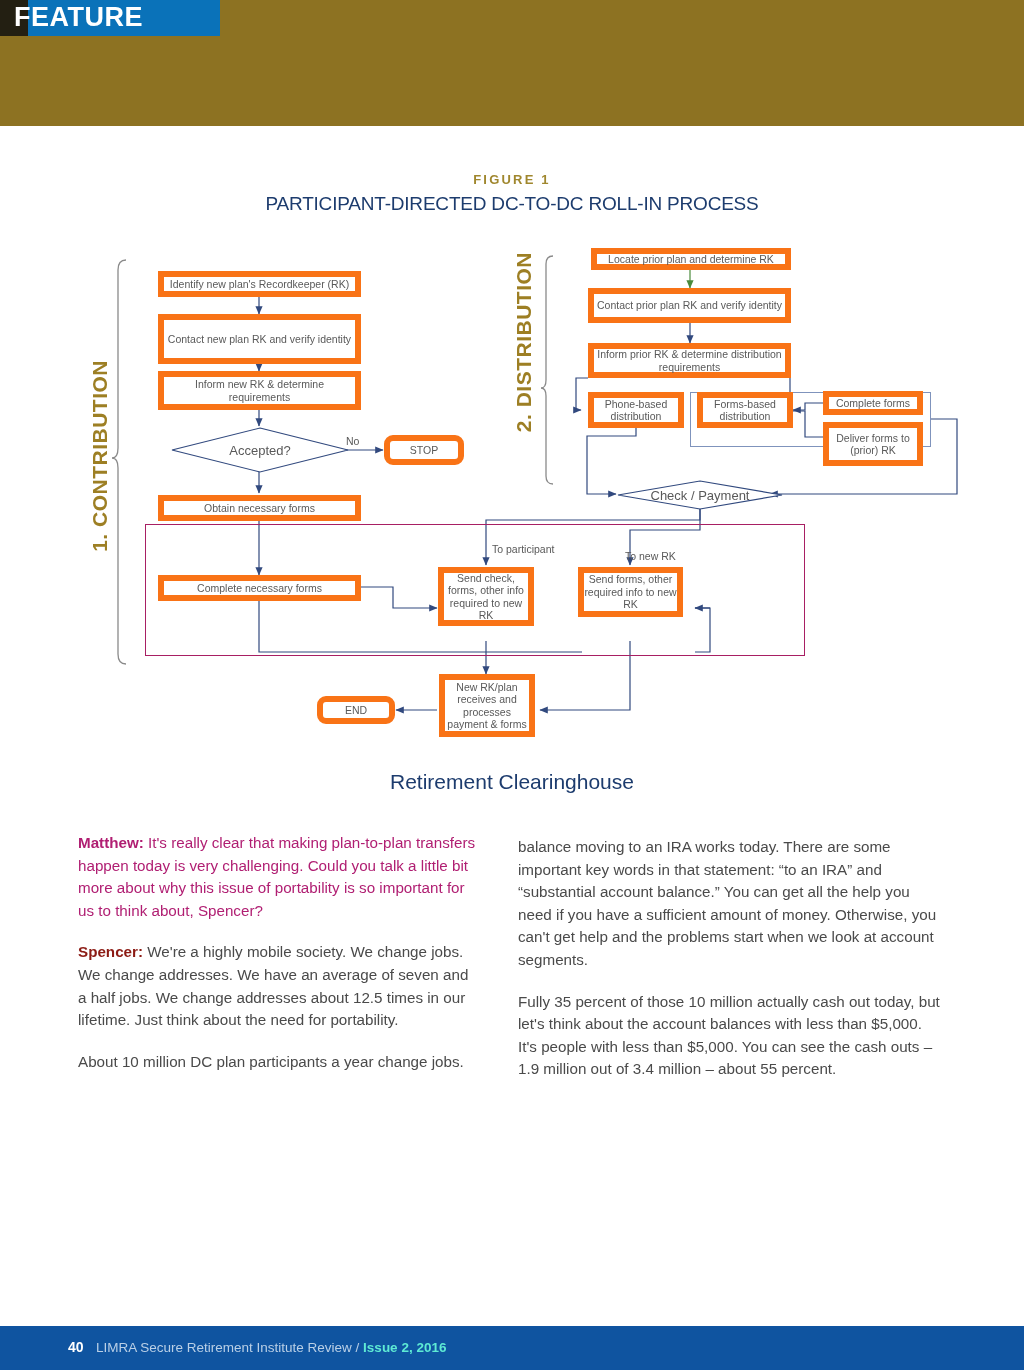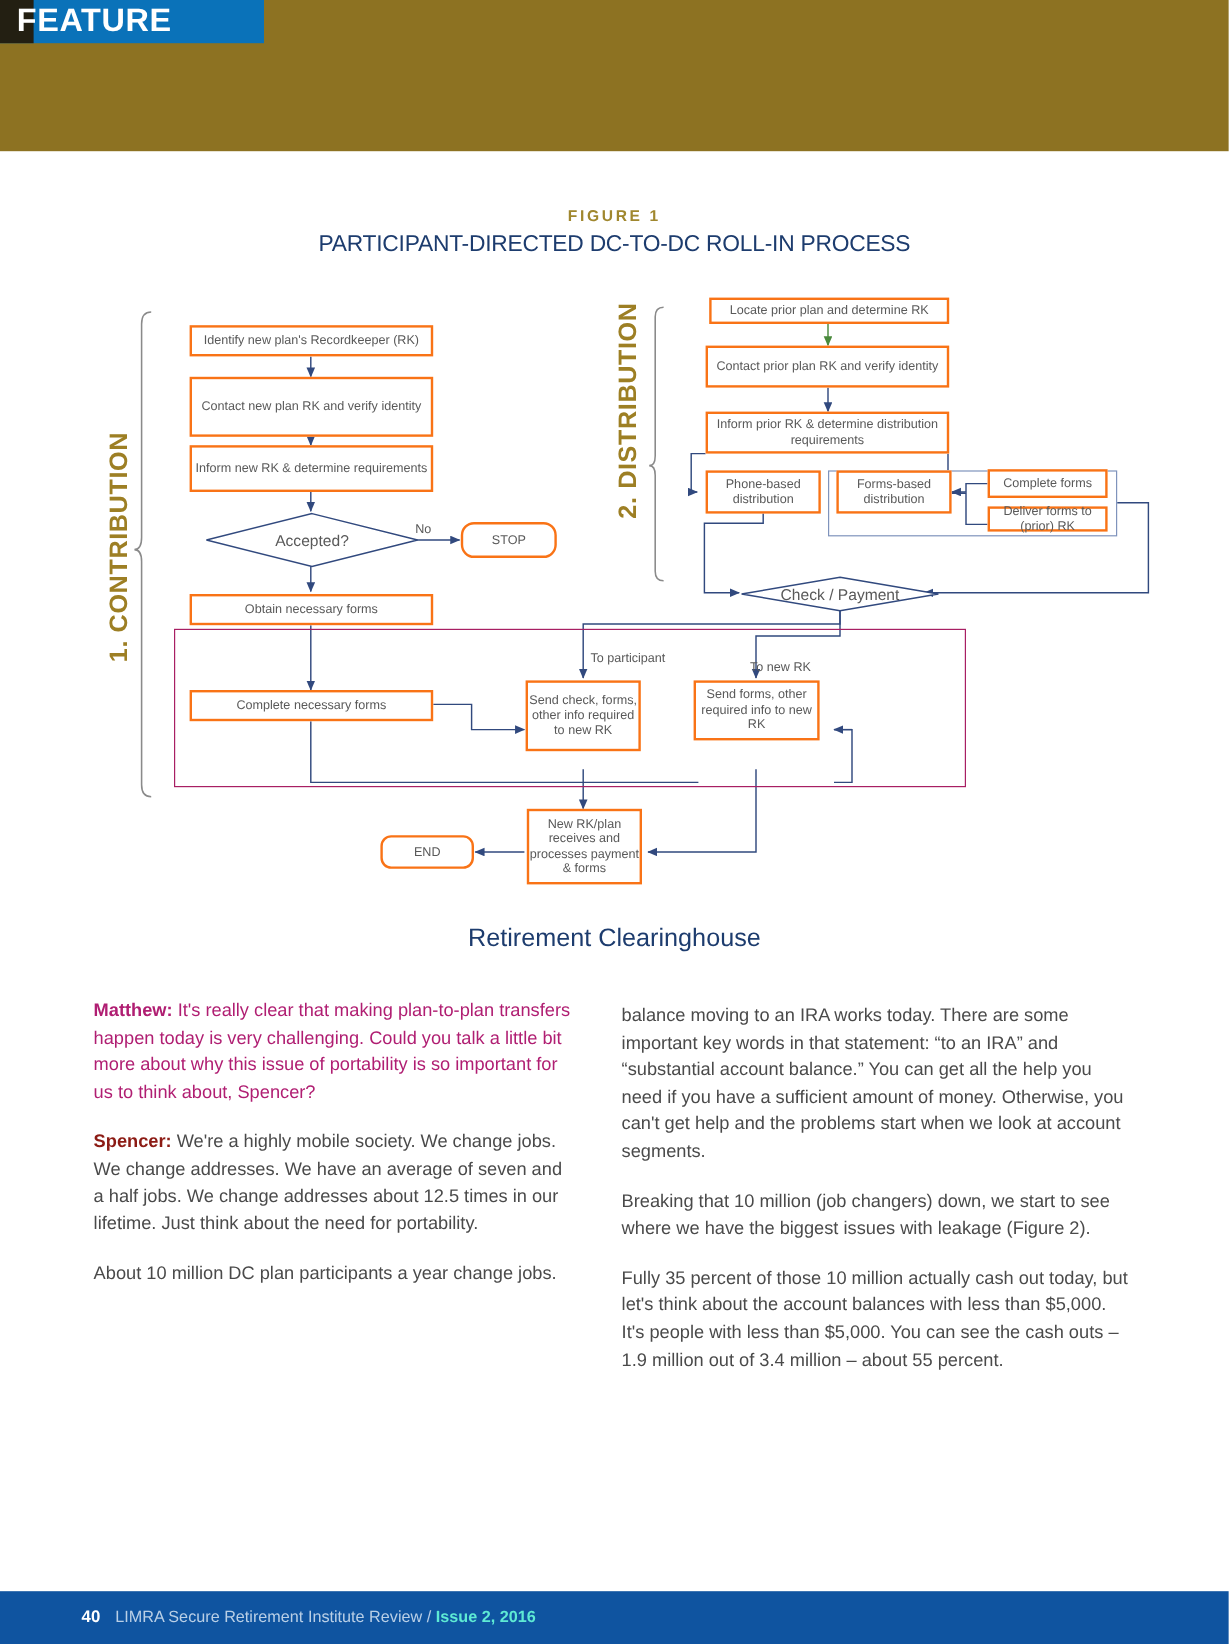--- a/index.html
+++ b/index.html
@@ -21,21 +21,21 @@
     color:#a0872e;font-size:13px;font-weight:bold;letter-spacing:2.2px;}
   .fig-title{position:absolute;top:193px;left:0;width:1024px;text-align:center;
     color:#1d3c6e;font-size:19px;font-weight:normal;letter-spacing:-0.2px;}
 
   
   #flow{position:absolute;left:0;top:230px;width:1024px;height:560px;}
   #flow svg{position:absolute;left:0;top:0;}
 
   .fc-box{
     position:absolute;box-sizing:border-box;
-    border:2px solid #f97316;background:#ffffff;
+    border:6px solid #f97316;background:#ffffff;
     color:#595959;font-size:10.5px;line-height:12.5px;
     display:flex;align-items:center;justify-content:center;text-align:center;
     font-family:"Liberation Sans", sans-serif;
   }
   .fc-round{border-radius:9px;}
   .fc-diamond-label{
     position:absolute;color:#595959;font-size:13px;text-align:center;
     display:flex;align-items:center;justify-content:center;
   }
   .fc-edge-label{position:absolute;color:#595959;font-size:10.5px;}
@@ -141,35 +141,35 @@
   <div class="fc-box" style="left:158px;top:41px;width:203px;height:26px;">Identify new plan's Recordkeeper (RK)</div>
   <div class="fc-box" style="left:158px;top:84px;width:203px;height:50px;">Contact new plan RK and verify identity</div>
   <div class="fc-box" style="left:158px;top:141px;width:203px;height:39px;">Inform new RK &amp;  determine requirements</div>
 
   <svg style="left:170px;top:196px;position:absolute;" width="180" height="48">
     <polygon points="90,2 178,24 90,46 2,24" fill="#ffffff" stroke="#31497e" stroke-width="1.2"></polygon>
   </svg>
   <div class="fc-diamond-label" style="left:170px;top:196px;width:180px;height:48px;">Accepted?</div>
 
   <div class="fc-edge-label" style="left:346px;top:205px;">No</div>
-  <div class="fc-box fc-round" style="left:384px;top:205px;width:80px;height:30px;border-radius:11px;">STOP</div>
+  <div class="fc-box fc-round" style="left:384px;top:205px;width:80px;height:30px;">STOP</div>
 
   <div class="fc-box" style="left:158px;top:265px;width:203px;height:26px;">Obtain necessary forms</div>
   <div class="fc-box" style="left:158px;top:345px;width:203px;height:26px;">Complete necessary forms</div>
 
   <div class="fc-box" style="left:591px;top:18px;width:200px;height:22px;">Locate prior plan and determine  RK</div>
   <div class="fc-box" style="left:588px;top:58px;width:203px;height:35px;">Contact prior plan RK and verify identity</div>
   <div class="fc-box" style="left:588px;top:113px;width:203px;height:35px;">Inform prior RK &amp;  determine distribution requirements</div>
 
   <div class="fc-group" style="left:690px;top:162px;width:241px;height:55px;"></div>
 
   <div class="fc-box" style="left:588px;top:162px;width:96px;height:36px;">Phone-based distribution</div>
   <div class="fc-box" style="left:697px;top:162px;width:96px;height:36px;">Forms-based distribution</div>
   <div class="fc-box" style="left:823px;top:161px;width:100px;height:24px;">Complete forms</div>
-  <div class="fc-box" style="left:823px;top:192px;width:100px;height:21px;">Deliver forms to (prior) RK</div>
+  <div class="fc-box" style="left:823px;top:192px;width:100px;height:44px;">Deliver forms to (prior) RK</div>
 
   <svg style="left:616px;top:250px;position:absolute;" width="168" height="30">
     <polygon points="84,1 166,15 84,29 2,15" fill="#ffffff" stroke="#31497e" stroke-width="1.2"></polygon>
   </svg>
   <div class="fc-diamond-label" style="left:616px;top:250px;width:168px;height:30px;">Check / Payment</div>
 
   <div class="fc-magenta" style="left:145px;top:294px;width:660px;height:132px;"></div>
 
   <div class="fc-edge-label" style="left:492px;top:313px;">To participant</div>
   <div class="fc-edge-label" style="left:625px;top:320px;">To new RK</div>
@@ -186,20 +186,19 @@
 
 <div class="rc-caption">Retirement Clearinghouse</div>
 
 <div class="col left" id="colLeft">
     <p class="spk-matthew"><b>Matthew:</b><span> It's really clear that making plan-to-plan transfers happen today is very challenging. Could you talk a little bit more about why this issue of portability is so important for us to think about, Spencer?</span></p>
     <p class="spk-spencer"><b>Spencer:</b><span> We're a highly mobile society. We change jobs. We change addresses. We have an average of seven and a half jobs. We change addresses about 12.5 times in our lifetime. Just think about the need for portability.</span></p>
     <p><span>About 10 million DC plan participants a year change jobs.</span></p>
   </div>
 <div class="col right" id="colRight">
     <p><span>balance moving to an IRA works today. There are some important key words in that statement: “to an IRA” and “substantial account balance.” You can get all the help you need if you have a sufficient amount of money. Otherwise, you can't get help and the problems start when we look at account segments.</span></p>
-    <p><span>Breaking that 10 million (job changers) down, we start to see where we have the biggest issues with leakage (Figure 2).</span></p>
     <p><span>Fully 35 percent of those 10 million actually cash out today, but let's think about the account balances with less than $5,000. It's people with less than $5,000. You can see the cash outs – 1.9 million out of 3.4 million – about 55 percent.</span></p>
   </div>
 
 <div class="footer">
   <span class="pnum">40</span>
   <span class="ftxt"><span>LIMRA Secure Retirement Institute Review / </span><b>Issue 2, 2016</b></span>
 </div>
 
 </body></html>

